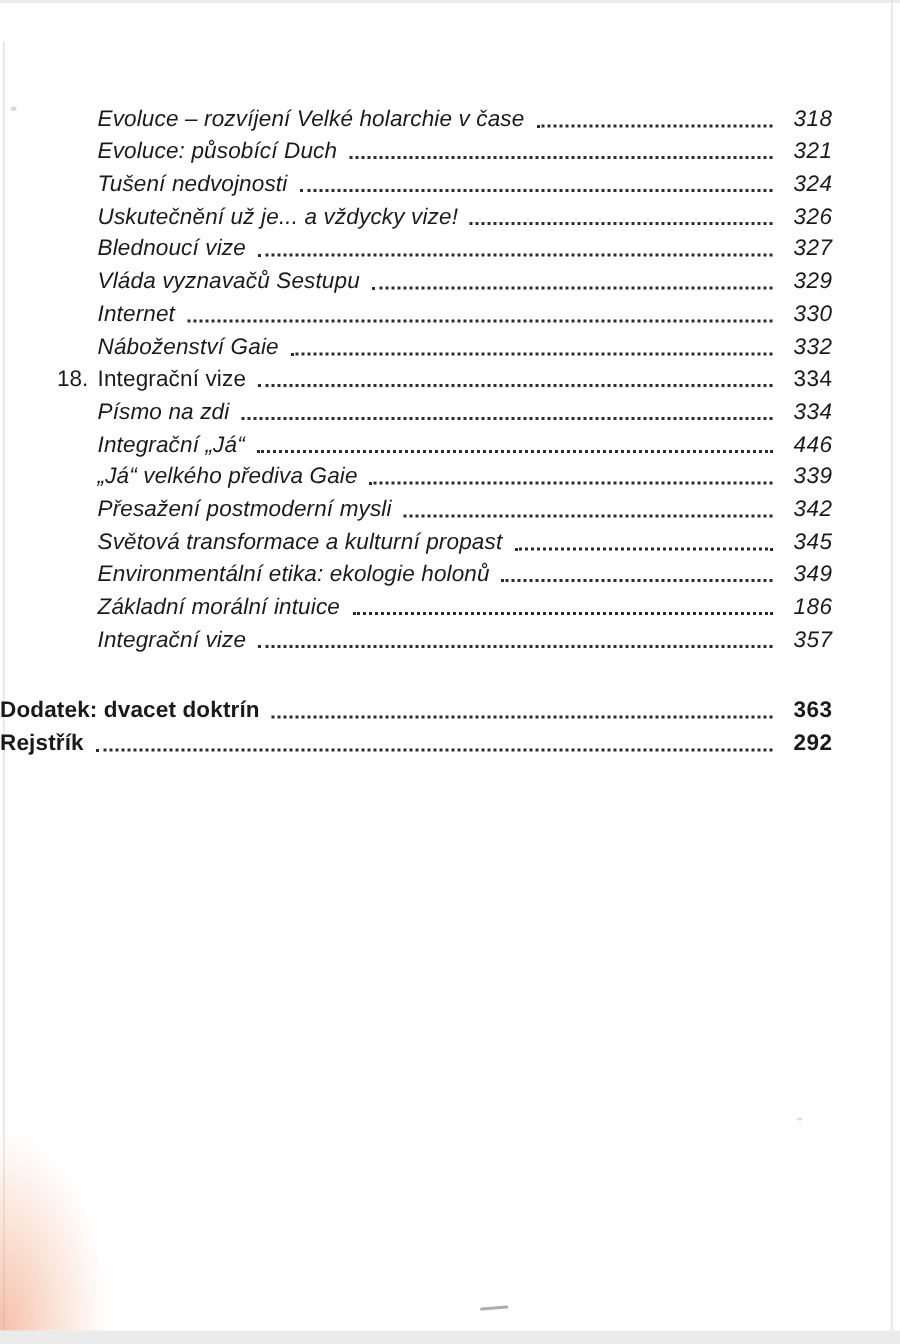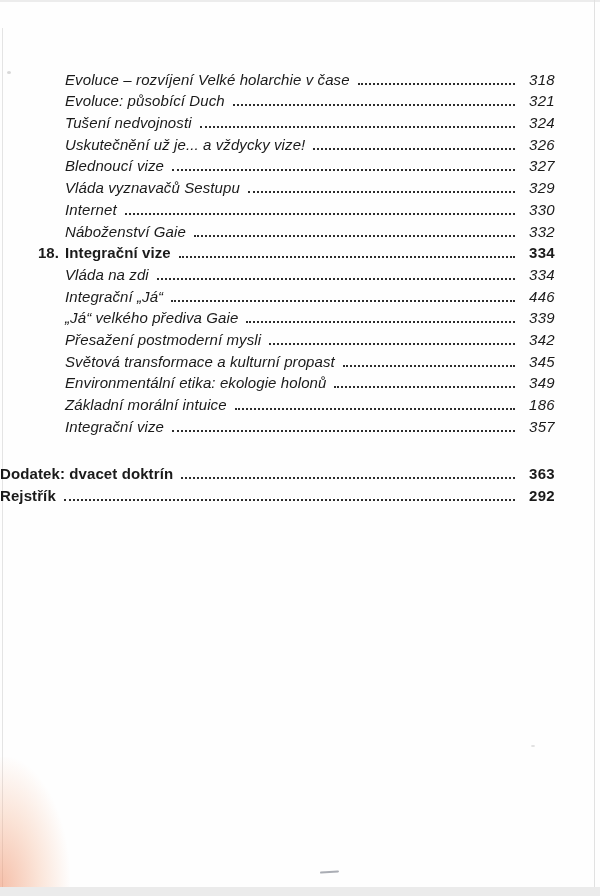--- a/index.html
+++ b/index.html
@@ -39,21 +39,21 @@
     width: 555px;            
     font-size: 15px;
   }
   .toc-row {
     display: flex;
     align-items: flex-end;
     height: 21.7px;
     white-space: nowrap;
   }
   .toc-row.sub     { padding-left: 65px; font-style: italic; }
-  .toc-row.chapter { padding-left: 38px; font-weight: 700; }
+  .toc-row.chapter { padding-left: 38px; font-weight: 400; }
   .toc-row.back    { font-weight: 700; }
   .chapter-prefix  { width: 27px; flex: 0 0 auto; }
   .entry-title     { flex: 0 0 auto; padding-right: 3px; letter-spacing: .1px; }
   .dot-leader {
     flex: 1 1 auto;
     border-bottom: 2px dotted #2c2c2c;
     margin: 0 6px 3px 5px;
     min-width: 12px;
   }
   .page-num {
@@ -128,21 +128,21 @@
       <span class="page-num">332</span>
     </div>
       <div class="toc-row chapter">
       <span class="chapter-prefix">18.</span>
       <span class="entry-title">Integrační vize</span>
       <span class="dot-leader"></span>
       <span class="page-num">334</span>
     </div>
       <div class="toc-row sub">
 
-      <span class="entry-title">Vláda na zdi</span>
+      <span class="entry-title">Písmo na zdi</span>
       <span class="dot-leader"></span>
       <span class="page-num">334</span>
     </div>
       <div class="toc-row sub">
 
       <span class="entry-title">Integrační „Já“</span>
       <span class="dot-leader"></span>
       <span class="page-num">446</span>
     </div>
       <div class="toc-row sub">

